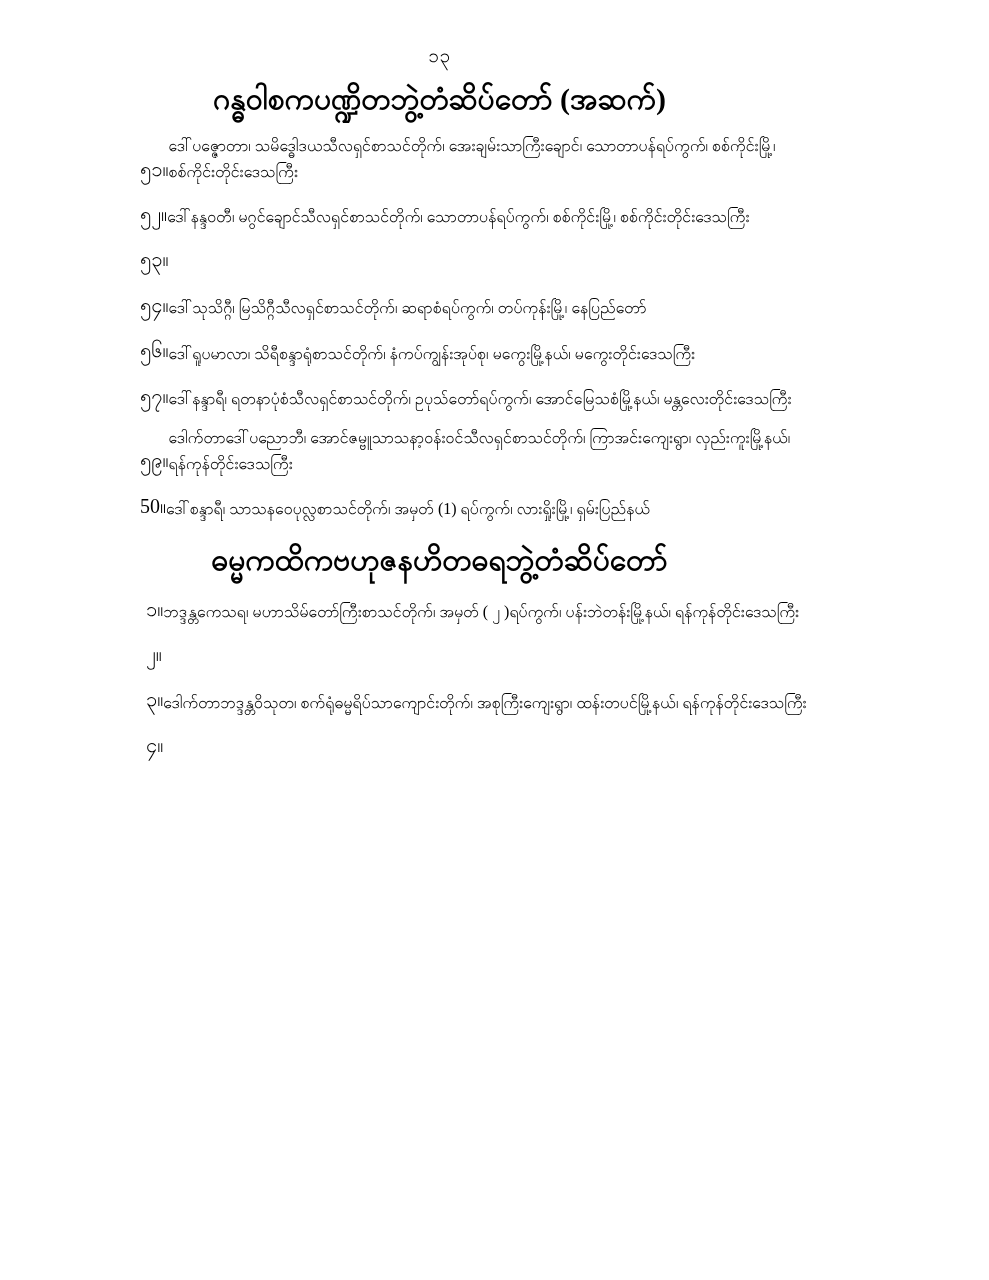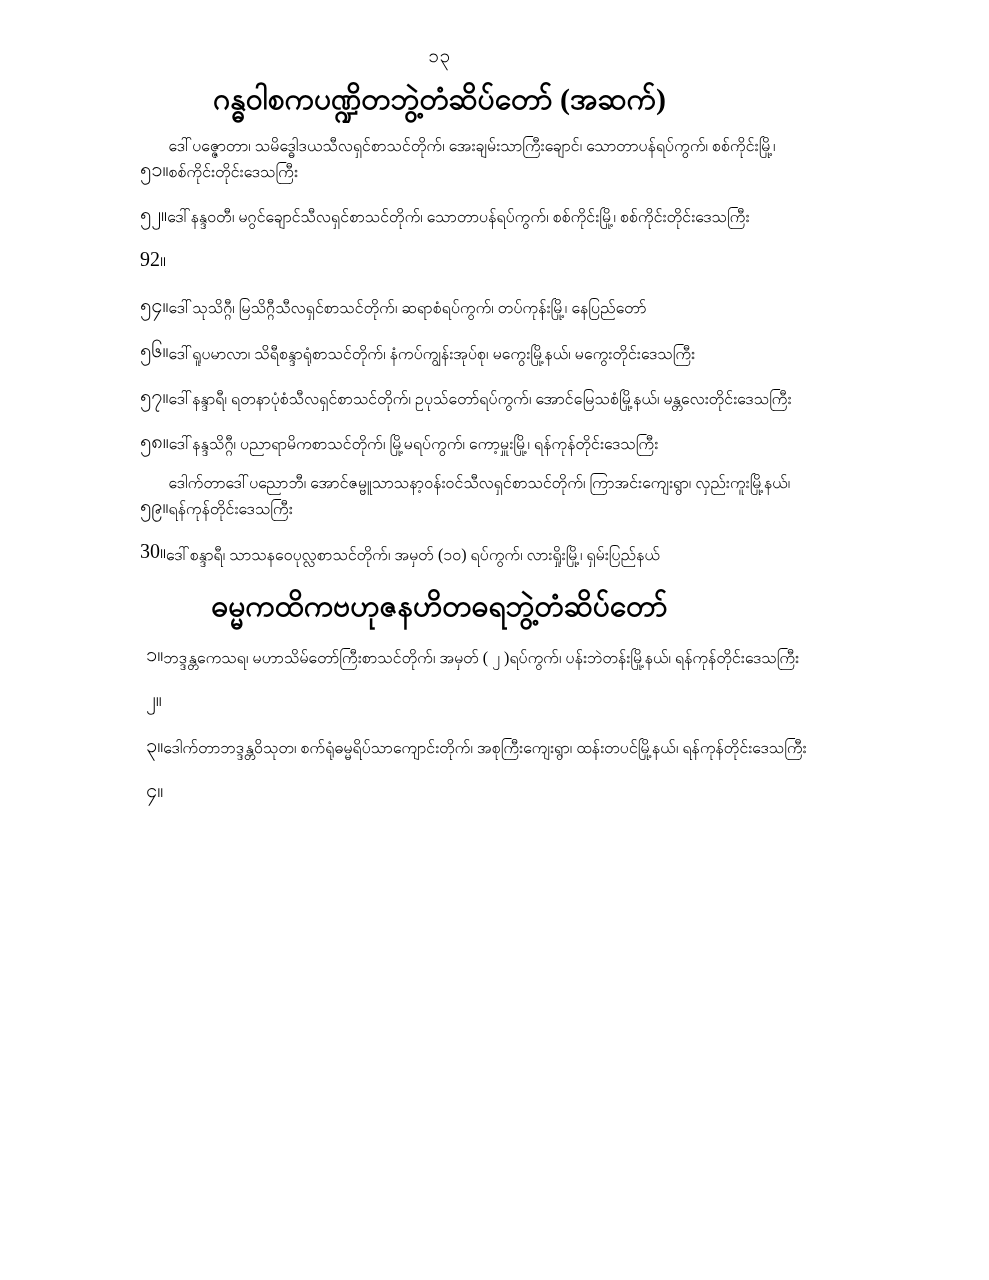--- a/index.html
+++ b/index.html
@@ -84,52 +84,48 @@
       <div class="entry-num">၅၁။</div>
       <div class="entry-text">ဒေါ်ပဇ္ဇောတာ၊ သမိဒ္ဓေါဒယသီလရှင်စာသင်တိုက်၊ အေးချမ်းသာကြီးချောင်၊ သောတာပန်ရပ်ကွက်၊ စစ်ကိုင်းမြို့၊ စစ်ကိုင်းတိုင်းဒေသကြီး</div>
     </div>
 
     <div class="entry">
       <div class="entry-num">၅၂။</div>
       <div class="entry-text">ဒေါ်နန္ဒဝတီ၊ မဂွင်ချောင်သီလရှင်စာသင်တိုက်၊ သောတာပန်ရပ်ကွက်၊ စစ်ကိုင်းမြို့၊ စစ်ကိုင်းတိုင်းဒေသကြီး</div>
     </div>
 
     <div class="entry">
-      <div class="entry-num">92။</div>
+      <div class="entry-num">၅၃။</div>
     </div>
 
     <div class="entry">
       <div class="entry-num">၅၄။</div>
       <div class="entry-text">ဒေါ်သုသိဂ္ဂီ၊ မြသိဂ္ဂီသီလရှင်စာသင်တိုက်၊ ဆရာစံရပ်ကွက်၊ တပ်ကုန်းမြို့၊ နေပြည်တော်</div>
     </div>
 
 
     <div class="entry">
       <div class="entry-num">၅၆။</div>
       <div class="entry-text">ဒေါ်ရူပမာလာ၊ သိရီစန္ဒာရုံစာသင်တိုက်၊ နံကပ်ကျွန်းအုပ်စု၊ မကွေးမြို့နယ်၊ မကွေးတိုင်းဒေသကြီး</div>
     </div>
 
     <div class="entry">
       <div class="entry-num">၅၇။</div>
       <div class="entry-text">ဒေါ်နန္ဒာရီ၊ ရတနာပုံစံသီလရှင်စာသင်တိုက်၊ ဥပုသ်တော်ရပ်ကွက်၊ အောင်မြေသစံမြို့နယ်၊ မန္တလေးတိုင်းဒေသကြီး</div>
     </div>
 
-    <div class="entry">
-      <div class="entry-num">၅၈။</div>
-      <div class="entry-text">ဒေါ်နန္ဒသိဂ္ဂီ၊ ပညာရာမိကစာသင်တိုက်၊ မြို့မရပ်ကွက်၊ ကော့မှူးမြို့၊ ရန်ကုန်တိုင်းဒေသကြီး</div>
-    </div>
 
     <div class="entry">
       <div class="entry-num">၅၉။</div>
       <div class="entry-text">ဒေါက်တာဒေါ်ပညောဘီ၊ အောင်ဇမ္ဗူသာသနာ့ဝန်းဝင်သီလရှင်စာသင်တိုက်၊ ကြာအင်းကျေးရွာ၊ လှည်းကူးမြို့နယ်၊ ရန်ကုန်တိုင်းဒေသကြီး</div>
     </div>
 
     <div class="entry">
-      <div class="entry-num">30။</div>
-      <div class="entry-text">ဒေါ်စန္ဒာရီ၊ သာသနဝေပုလ္လစာသင်တိုက်၊ အမှတ် (၁၀) ရပ်ကွက်၊ လားရှိုးမြို့၊ ရှမ်းပြည်နယ်</div>
+      <div class="entry-num">50။</div>
+      <div class="entry-text">ဒေါ်စန္ဒာရီ၊ သာသနဝေပုလ္လစာသင်တိုက်၊ အမှတ် (1) ရပ်ကွက်၊ လားရှိုးမြို့၊ ရှမ်းပြည်နယ်</div>
     </div>
 
   </div>
 
   <div class="section-heading second">ဓမ္မကထိကဗဟုဇနဟိတဓရဘွဲ့တံဆိပ်တော်</div>
 
   <div class="list-block">
 
     <div class="entry">
       <div class="entry-num narrow">၁။</div>

